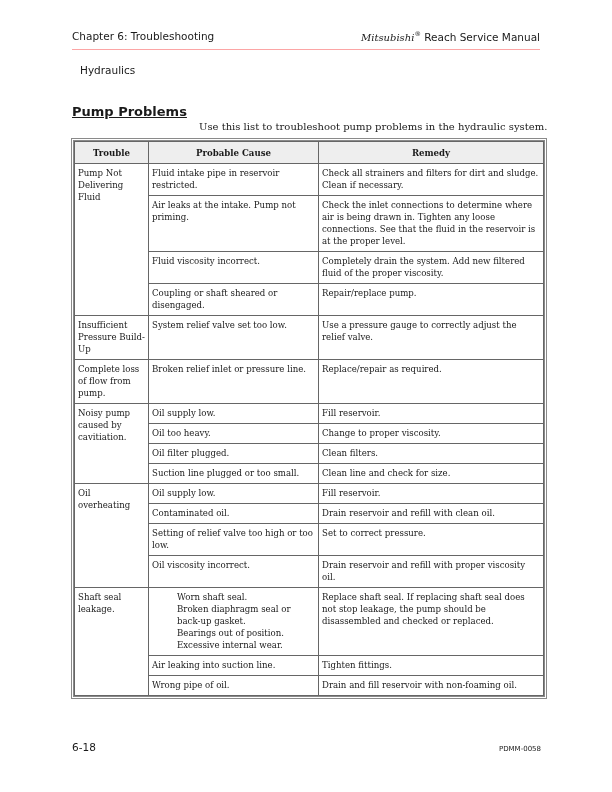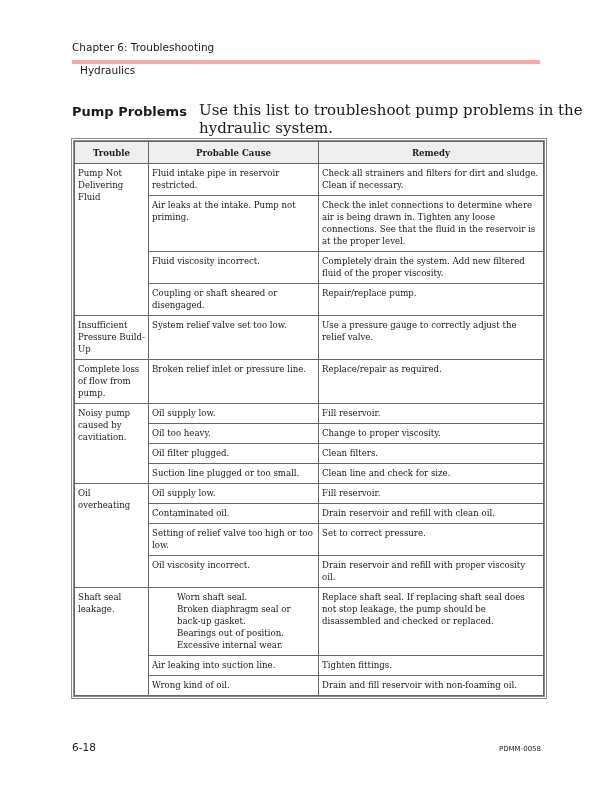--- a/index.html
+++ b/index.html
@@ -1,43 +1,44 @@
 <!DOCTYPE html>
 <html><head>
 <meta charset="utf-8">
 <style>
   html, body { margin: 0; padding: 0; background: #ffffff; }
   body { width: 612px; height: 792px; position: relative; overflow: hidden; color: #1a1a1a; }
   .sans { font-family: "DejaVu Sans", sans-serif; }
   .serif { font-family: "DejaVu Serif", serif; }
 
-  .hdr { position: absolute; left: 72px; top: 40px; width: 468px; height: 20px; border-bottom: 4px solid #fca5a5; }
+  .hdr { position: absolute; left: 72px; top: 29px; width: 468px; height: 20px; border-bottom: 1px solid #fca5a5; }
   .hdr-left { position: absolute; left: 0; top: 1px; font-size: 10.5px; }
   .hdr-right { position: absolute; right: 0; top: 1px; font-size: 10.5px; }
   .hdr-right .brand { font-family: "DejaVu Serif", serif; font-style: italic; font-size: 10px; }
   .hdr-right sup { font-size: 6.5px; }
   .section { position: absolute; left: 80px; top: 64px; font-size: 10.5px; }
 
-  .title { position: absolute; left: 72px; top: 104px; font-size: 13px; font-weight: bold; }
-  .intro { position: absolute; left: 199px; top: 101px; font-size: 15px; }
+  .title { position: absolute; left: 72px; top: 104px; font-size: 13px; font-weight: bold; text-decoration: underline; }
+  .intro { position: absolute; left: 199px; top: 121px; font-size: 10px; }
 
   .tbl-wrap { position: absolute; left: 71px; top: 138px; width: 470px; border: 3px double #8a8a8a; }
   table { border-collapse: collapse; width: 100%; font-family: "DejaVu Serif", serif; font-size: 8.6px; line-height: 12px; }
   th, td { border: 1px solid #666; vertical-align: top; padding: 3px 3px 4px 3px; text-align: left; }
   th { background: #eeeeee; text-align: center; font-weight: bold; padding: 5px 3px 4px 3px; }
   col.c1 { width: 74px; } col.c2 { width: 170px; } col.c3 { width: auto; }
 
   .ftr-left { position: absolute; left: 72px; top: 741px; font-size: 10.5px; }
   .ftr-right { position: absolute; right: 71px; top: 745px; font-size: 7px; }
 </style>
 </head>
 <body>
 
 <div class="hdr sans">
   <span class="hdr-left">Chapter 6:  Troubleshooting</span>
+  <span class="hdr-right"><span class="brand">Mitsubishi</span><sup>®</sup><span> Reach Service Manual</span></span>
 </div>
 <div class="section sans">Hydraulics</div>
 
 <div class="title sans">Pump Problems</div>
 <div class="intro serif">Use this list to troubleshoot pump problems in the hydraulic system.</div>
 
 <div class="tbl-wrap">
   <table>
     <colgroup>
         <col class="c1">
@@ -119,21 +120,21 @@
 Broken diaphragm seal or back-up gasket.
 Bearings out of position.
 Excessive internal wear.</td>
           <td>Replace shaft seal. If replacing shaft seal does not stop leakage, the pump should be disassembled and checked or replaced.</td>
         </tr>
         <tr>
           <td style="white-space: pre-line;">Air leaking into suction line.</td>
           <td>Tighten fittings.</td>
         </tr>
         <tr>
-          <td style="white-space: pre-line;">Wrong kind of oil.</td>
+          <td style="white-space: pre-line;">Wrong pipe of oil.</td>
           <td>Drain and fill reservoir with non-foaming oil.</td>
         </tr>
       </tbody>
   </table>
 </div>
 
 <div class="ftr-left sans">6-18</div>
 <div class="ftr-right sans">PDMM-0058</div>
 
 </body></html>

